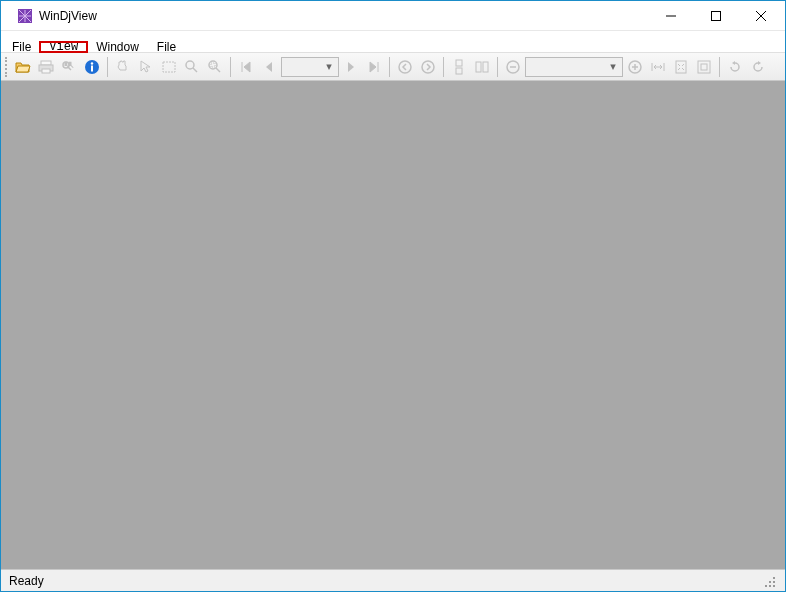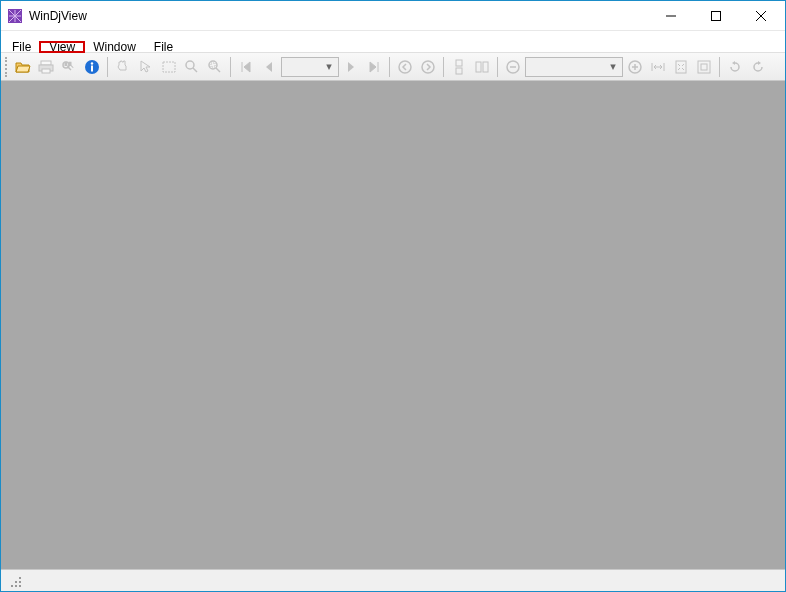--- a/index.html
+++ b/index.html
@@ -1,24 +1,24 @@
 <!DOCTYPE html>
 <html><head>
 <meta charset="utf-8">
 <style>
 * { margin: 0; padding: 0; box-sizing: border-box; }
 body { font-family: "Segoe UI", Tahoma, sans-serif; font-size: 12px; background: #fff; width: 786px; height: 592px; overflow: hidden; display: flex; flex-direction: column; border: 1px solid #1a8cc8; }
-.titlebar { height: 30px; background: #fff; display: flex; align-items: center; padding: 0 2px 0 6px; border-bottom: 1px solid #e8e8e8; }
+.titlebar { height: 30px; background: #fff; display: flex; align-items: center; padding: 0 2px 0 16px; border-bottom: 1px solid #e8e8e8; }
 .titlebar .app-icon { width: 16px; height: 16px; margin-right: 6px; }
 .titlebar .title { flex: 1; font-size: 12px; color: #000; }
 .titlebar .win-controls { display: flex; }
 .titlebar .win-btn { width: 45px; height: 29px; display: flex; align-items: center; justify-content: center; cursor: pointer; }
 .menubar { height: 22px; background: #fff; display: flex; align-items: stretch; padding: 0 2px; border-bottom: 1px solid #e0e0e0; }
 .menu-item { padding: 0 9px; display: flex; align-items: center; font-size: 12px; cursor: pointer; margin-top: 11px; }
-.menu-item.highlighted { outline: 2px solid #d40000; outline-offset: -1px; }
+.menu-item.highlighted { outline: 2px solid #d40000; outline-offset: -1px; font-family: Liberation Mono, monospace; }
 .toolbar { height: 28px; background: linear-gradient(#f8f8f8,#ececec); border-bottom: 1px solid #c8c8c8; display: flex; align-items: center; padding: 0 4px; gap: 1px; }
 .tb-grip { width: 4px; height: 20px; border-left: 2px dotted #aaa; margin-right: 2px; }
 .tb-btn { width: 22px; height: 22px; display: flex; align-items: center; justify-content: center; border-radius: 2px; cursor: pointer; }
 .tb-btn.disabled { opacity: 0.45; cursor: default; }
 .tb-sep { width: 1px; height: 20px; background: #c0c0c0; margin: 0 3px; }
 .tb-combo { height: 20px; border: 1px solid #bbb; background: #fff; display: flex; align-items: center; padding: 0 2px; font-size: 11px; }
 .tb-combo.disabled { background: #f0f0f0; color: #999; }
 .tb-combo .combo-text { min-width: 38px; }
 .tb-combo.wide .combo-text { min-width: 78px; }
 .tb-combo .combo-arrow { width: 14px; text-align: center; color: #666; }
@@ -232,20 +232,21 @@
     <svg class="icon" viewBox="0 0 16 16">
         <path d="M12 8 a4 4 0 1 1 -4-4" fill="none" stroke="#888" stroke-width="1.5"></path>
         <path d="M8 2 l3 2 l-3 2 z" fill="#888"></path>
       </svg>
   </div>
 </div>
 
 <div class="content"></div>
 
 <div class="statusbar">
+  <span class="status-text">Ready</span>
   <span class="grip">
     <svg viewBox="0 0 14 14">
         <g fill="#999">
           <rect x="10" y="10" width="2" height="2"></rect>
           <rect x="6" y="10" width="2" height="2"></rect>
           <rect x="10" y="6" width="2" height="2"></rect>
           <rect x="2" y="10" width="2" height="2"></rect>
           <rect x="6" y="6" width="2" height="2"></rect>
           <rect x="10" y="2" width="2" height="2"></rect>
         </g>

